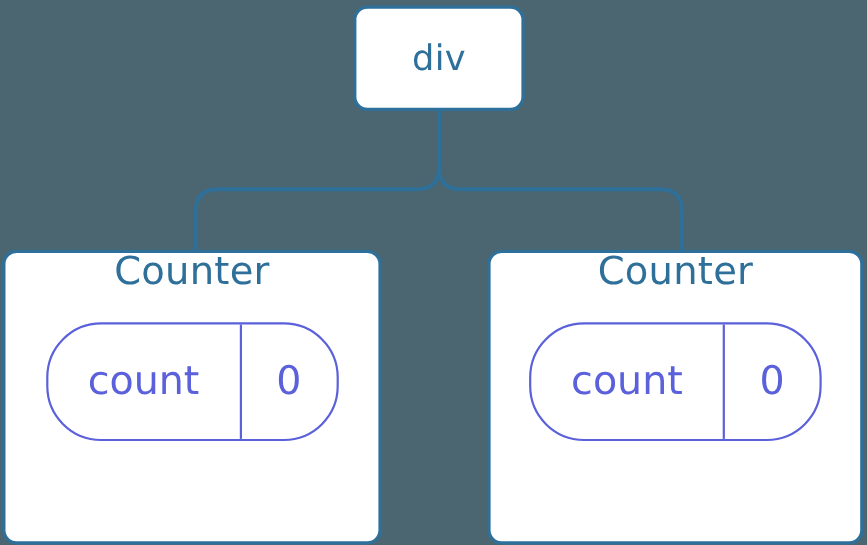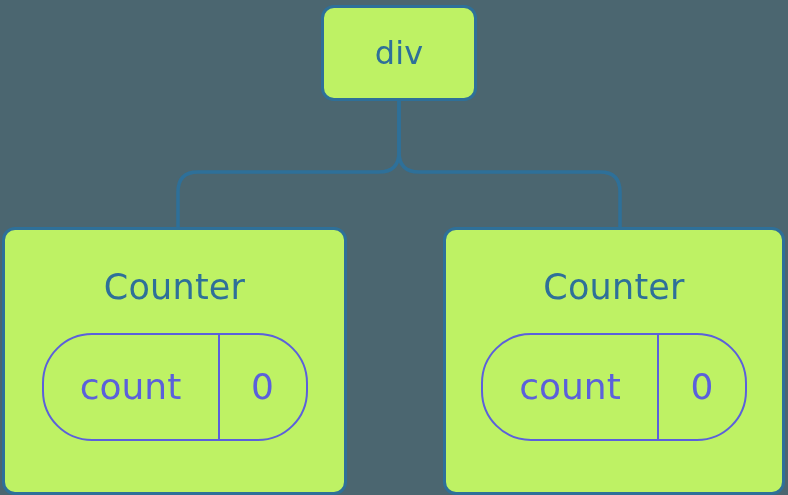--- a/index.html
+++ b/index.html
@@ -28,21 +28,21 @@
     top: 0;
     width: 788px;
     height: 495px;
     z-index: 1;
   }
 
   
   .node {
     position: absolute;
     z-index: 2;
-    background: #bef264;
+    background: #ffffff;
     border: 3px solid #2e7099;
     border-radius: 13px;
     box-sizing: border-box;
     display: flex;
     flex-direction: column;
     align-items: center;
   }
 
   .node-root {
     left: 321px;
@@ -50,21 +50,20 @@
     width: 156px;
     height: 96px;
     justify-content: center;
   }
 
   .node-child {
     top: 227px;
     height: 268px;
     border-bottom-left-radius: 13px;
     border-bottom-right-radius: 13px;
-    padding-top: 40px;
   }
 
   .node-child-left {
     left: 2px;
     width: 345px;
   }
 
   .node-child-right {
     left: 443px;
     width: 342px;

